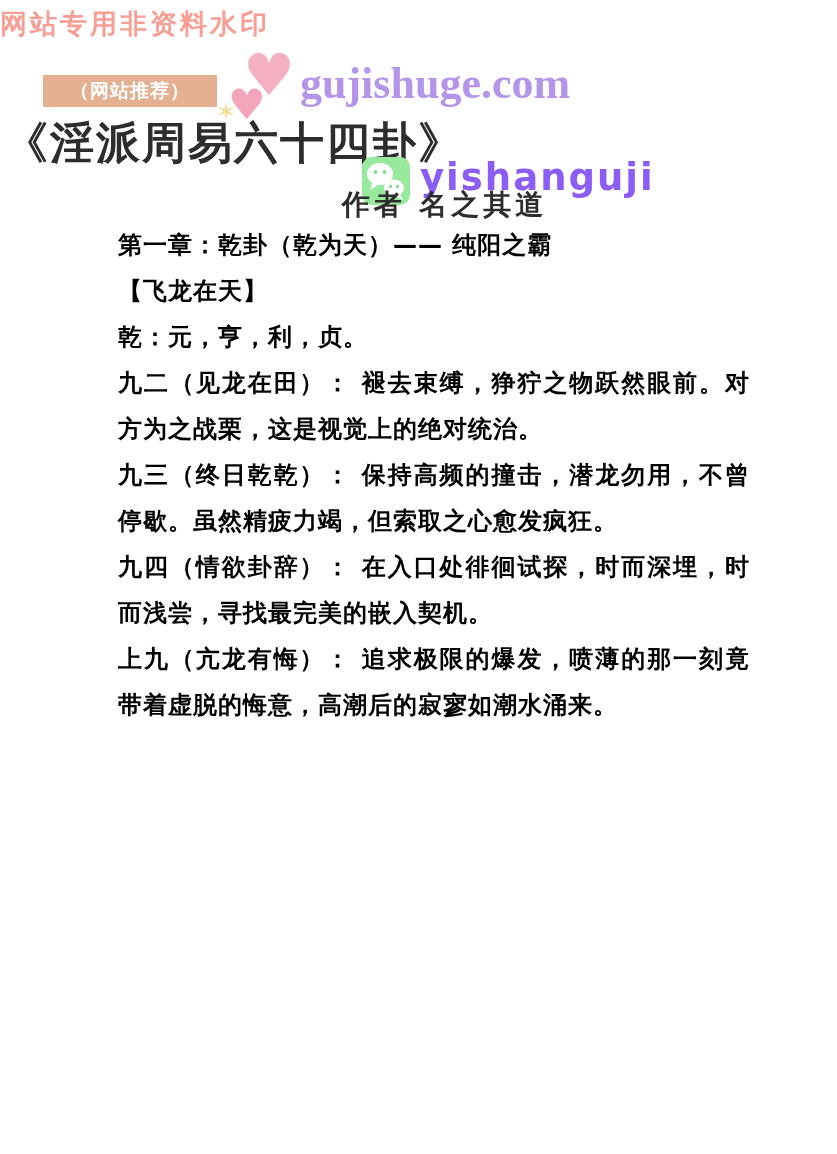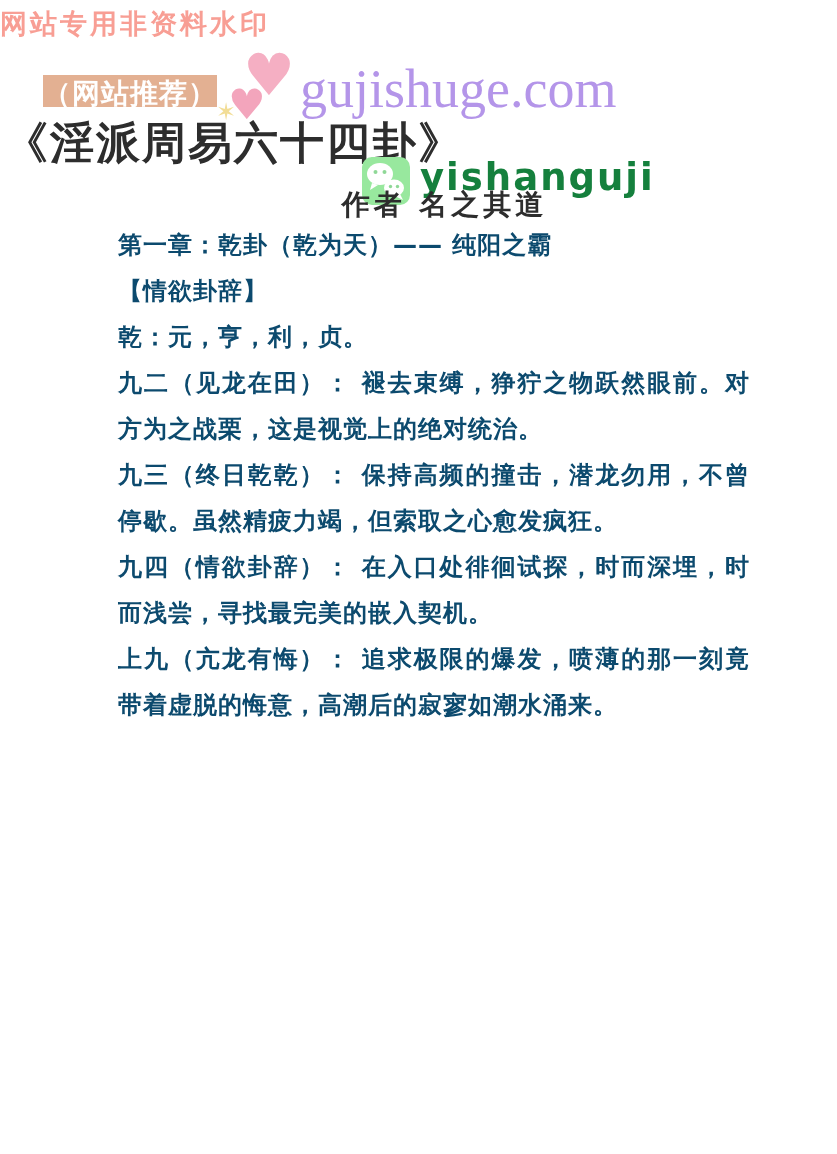--- a/index.html
+++ b/index.html
@@ -17,22 +17,22 @@
     position:absolute;left:0px;top:6px;
     color:#f89e94;font-size:27px;font-weight:bold;
     letter-spacing:3px;white-space:nowrap;
   }
 
   
   .badge{
     position:absolute;left:43px;top:75px;
     width:174px;height:32px;
     background:#e3b092;
-    color:#ffffff;font-size:28px;font-weight:bold;
-    display:flex;justify-content:center;
+    color:#ffffff;font-size:19px;font-weight:bold;
+    display:flex;align-items:center;justify-content:center;
     letter-spacing:1px;
   }
 
   
   .heart-big{
     position:absolute;left:243px;top:46px;
     color:#f5afc3;font-size:58px;line-height:1;
   }
   .heart-small{
     position:absolute;left:228px;top:84px;
@@ -41,50 +41,50 @@
   .sparkle{
     position:absolute;left:216px;top:100px;
     color:#f2dd96;font-size:24px;line-height:1;
   }
 
   
   .logo{
     position:absolute;left:300px;top:62px;
     color:#b495e9;
     font-family:"Liberation Serif","DejaVu Serif",serif;
-    font-weight:normal;font-size:54px;line-height:1;
+    font-weight:bold;font-size:44px;line-height:1;
     white-space:nowrap;
   }
 
   
   .title{
     position:absolute;left:0;right:0;top:110px;
     margin:4px;
     color:#2d2d2d;font-size:44px;font-weight:bold;
     letter-spacing:2px;
   }
 
   
   .wechat-icon{position:absolute;left:362px;top:157px;}
   .handle{
     position:absolute;left:420px;top:156px;
-    color:#15803d;font-size:37px;font-weight:bold;
+    color:#8b5cf6;font-size:37px;font-weight:bold;
     letter-spacing:2px;white-space:nowrap;
   }
   .author{
     position:absolute;left:0;right:0;top:186px;
     text-align:center;transform:translateX(26px);
     color:#2d2d2d;font-size:28px;font-weight:bold;
     letter-spacing:4px;
   }
 
   
   .content{
     position:absolute;left:118px;top:222px;width:632px;
-    color:#0c4a6e;
+    color:#000000;
   }
   .content p.para{
     margin:0;font-size:24px;line-height:46px;
     font-weight:bold;letter-spacing:1px;
     text-align:justify;
   }
 </style>
 </head>
 <body>
 
@@ -117,21 +117,21 @@
       <circle cx="35.5" cy="29.5" r="1.7" fill="#8fd897"></circle>
     </svg>
   </span>
 
   <div class="handle">yishanguji</div>
 
   <div class="author">作者 名之其道</div>
 
   <div class="content">
       <p class="para">第一章：乾卦（乾为天）—— 纯阳之霸</p>
-      <p class="para">【情欲卦辞】</p>
+      <p class="para">【飞龙在天】</p>
       <p class="para">乾：元，亨，利，贞。</p>
       <p class="para">九二（见龙在田）： 褪去束缚，狰狞之物跃然眼前。对方为之战栗，这是视觉上的绝对统治。</p>
       <p class="para">九三（终日乾乾）： 保持高频的撞击，潜龙勿用，不曾停歇。虽然精疲力竭，但索取之心愈发疯狂。</p>
       <p class="para">九四（情欲卦辞）： 在入口处徘徊试探，时而深埋，时而浅尝，寻找最完美的嵌入契机。</p>
       <p class="para">上九（亢龙有悔）： 追求极限的爆发，喷薄的那一刻竟带着虚脱的悔意，高潮后的寂寥如潮水涌来。</p>
     </div>
 
 </div>
 
 </body></html>

